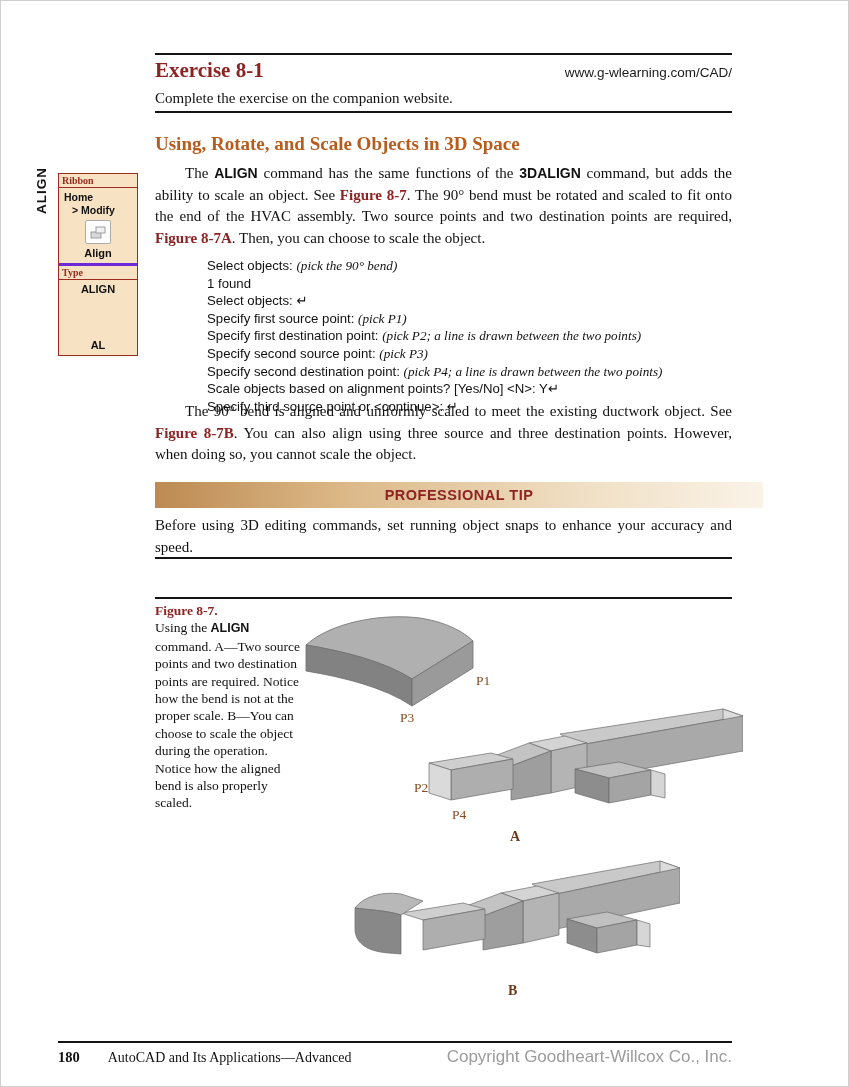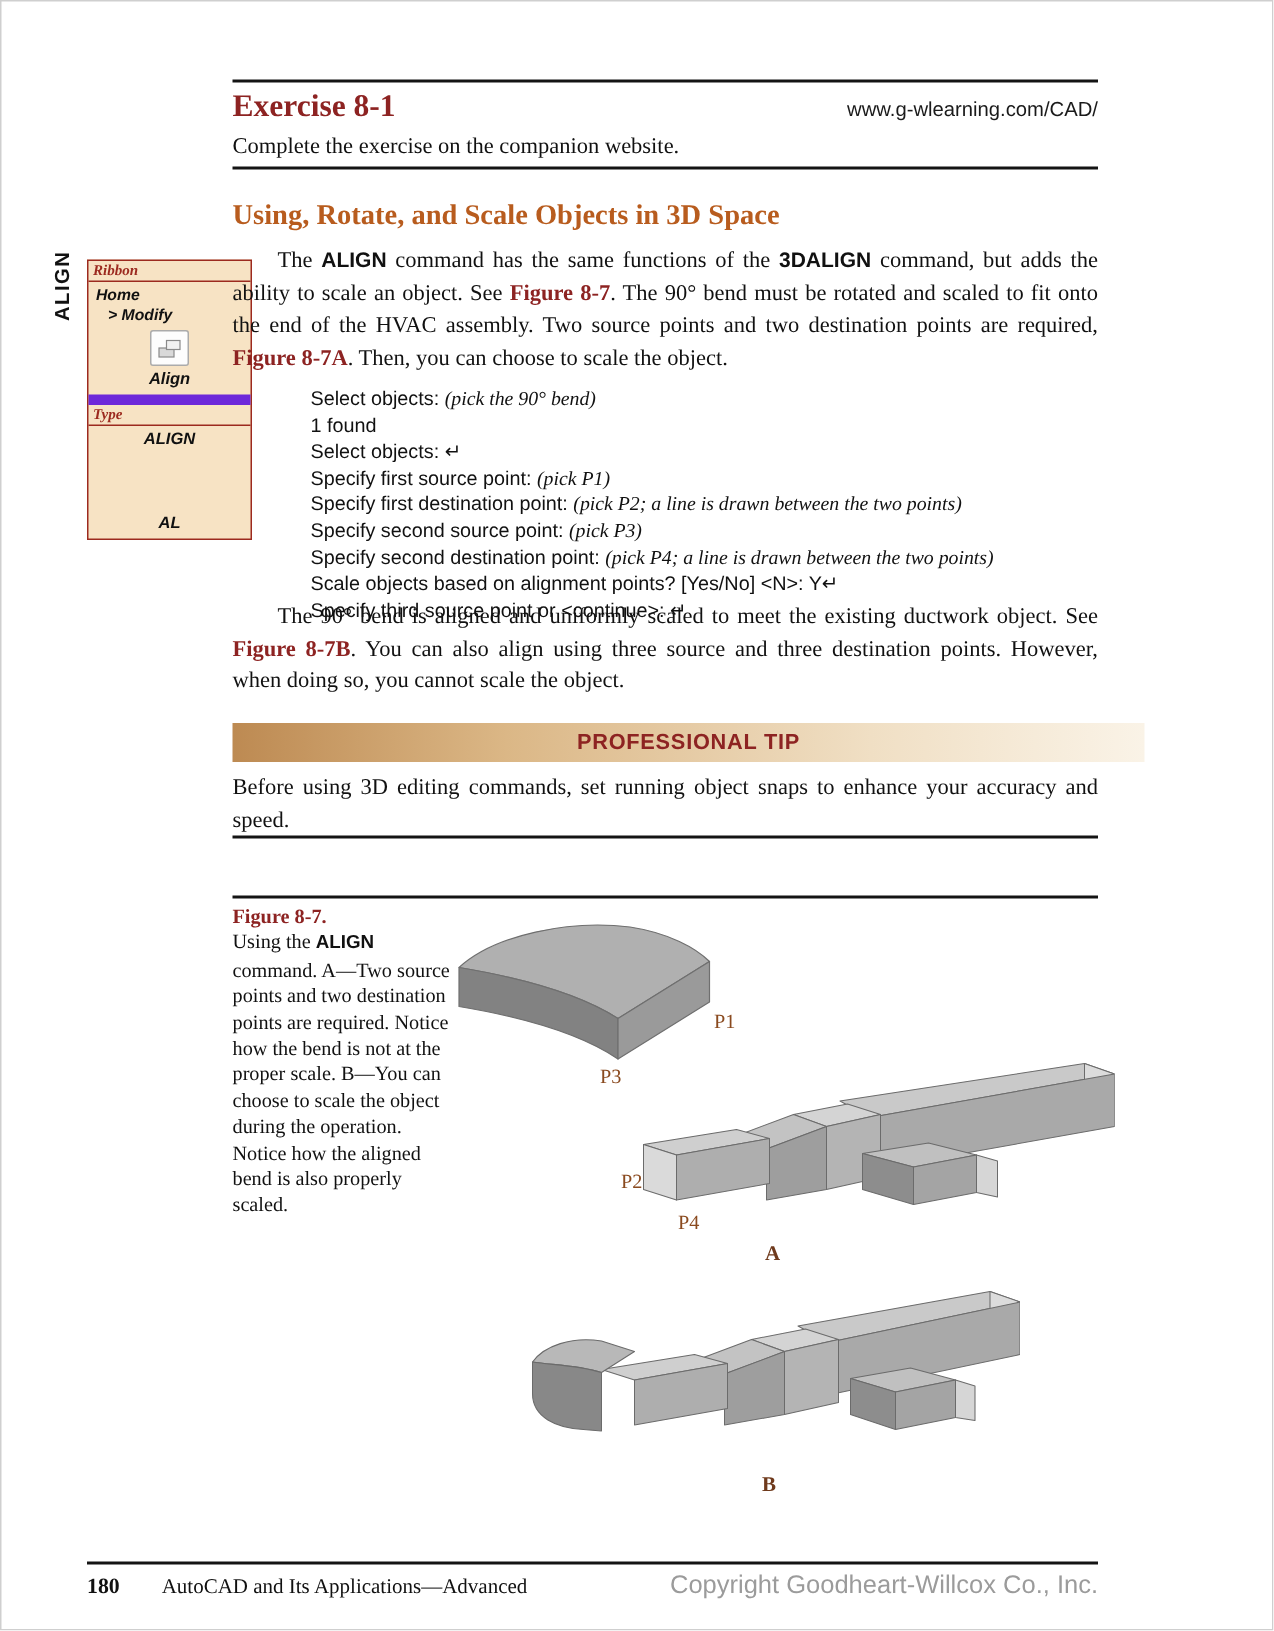--- a/index.html
+++ b/index.html
@@ -41,27 +41,27 @@
   #tipbar span { font-family:"Liberation Sans", sans-serif; font-weight:bold;
                  font-size:14.5px; letter-spacing:0.5px; color:#8d2322; }
   #tip-text { position:absolute; left:154px; top:514px; width:577px;
               font-size:15px; line-height:21.5px; text-align:justify; }
 
   
   #side-tab { position:absolute; left:33px; top:166px;
               writing-mode:vertical-rl; transform:rotate(180deg);
               font-family:"Liberation Sans", sans-serif; font-weight:bold;
               font-size:13.5px; letter-spacing:1px; color:#111; }
-  #ribbon-box { position:absolute; left:57px; top:172px; width:110px;
+  #ribbon-box { position:absolute; left:57px; top:172px; width:80px;
                 background:#f7e3c4; border:1px solid #9c2a1f;
-                font-family:"Liberation Sans", sans-serif;font-style:italic; }
+                font-family:"Liberation Sans", sans-serif; }
   .rb-label { font-family:"Liberation Serif", serif; font-weight:bold;
               font-size:10px; color:#9c2a1f; padding:1px 3px; }
   .rb-label.ribbon { border-bottom:1px solid #9c2a1f; }
-  .rb-label.type   { border-top:7px solid #6d28d9; border-bottom:1px solid #9c2a1f; }
+  .rb-label.type   { border-top:3px solid #6d28d9; border-bottom:1px solid #9c2a1f; }
   .rb-home   { font-weight:bold; font-size:10.5px; padding:3px 4px 0 5px; }
   .rb-modify { font-weight:bold; font-size:10.5px; padding:1px 0 0 13px; }
   .rb-iconrow { display:flex; justify-content:center; padding:4px 0 2px; }
   .rb-btn { width:26px; height:24px; background:#fdfdfd; border:1px solid #ababab;
             border-radius:2px; display:flex; align-items:center; justify-content:center; }
   .rb-align { text-align:center; font-weight:bold; font-size:11px; padding:1px 0 4px; }
   .rb-cmd   { text-align:center; font-weight:bold; font-size:11px; padding-top:3px; }
   .rb-alias { text-align:center; font-weight:bold; font-size:11px; padding-bottom:4px;margin-top:44px; }
 
   

